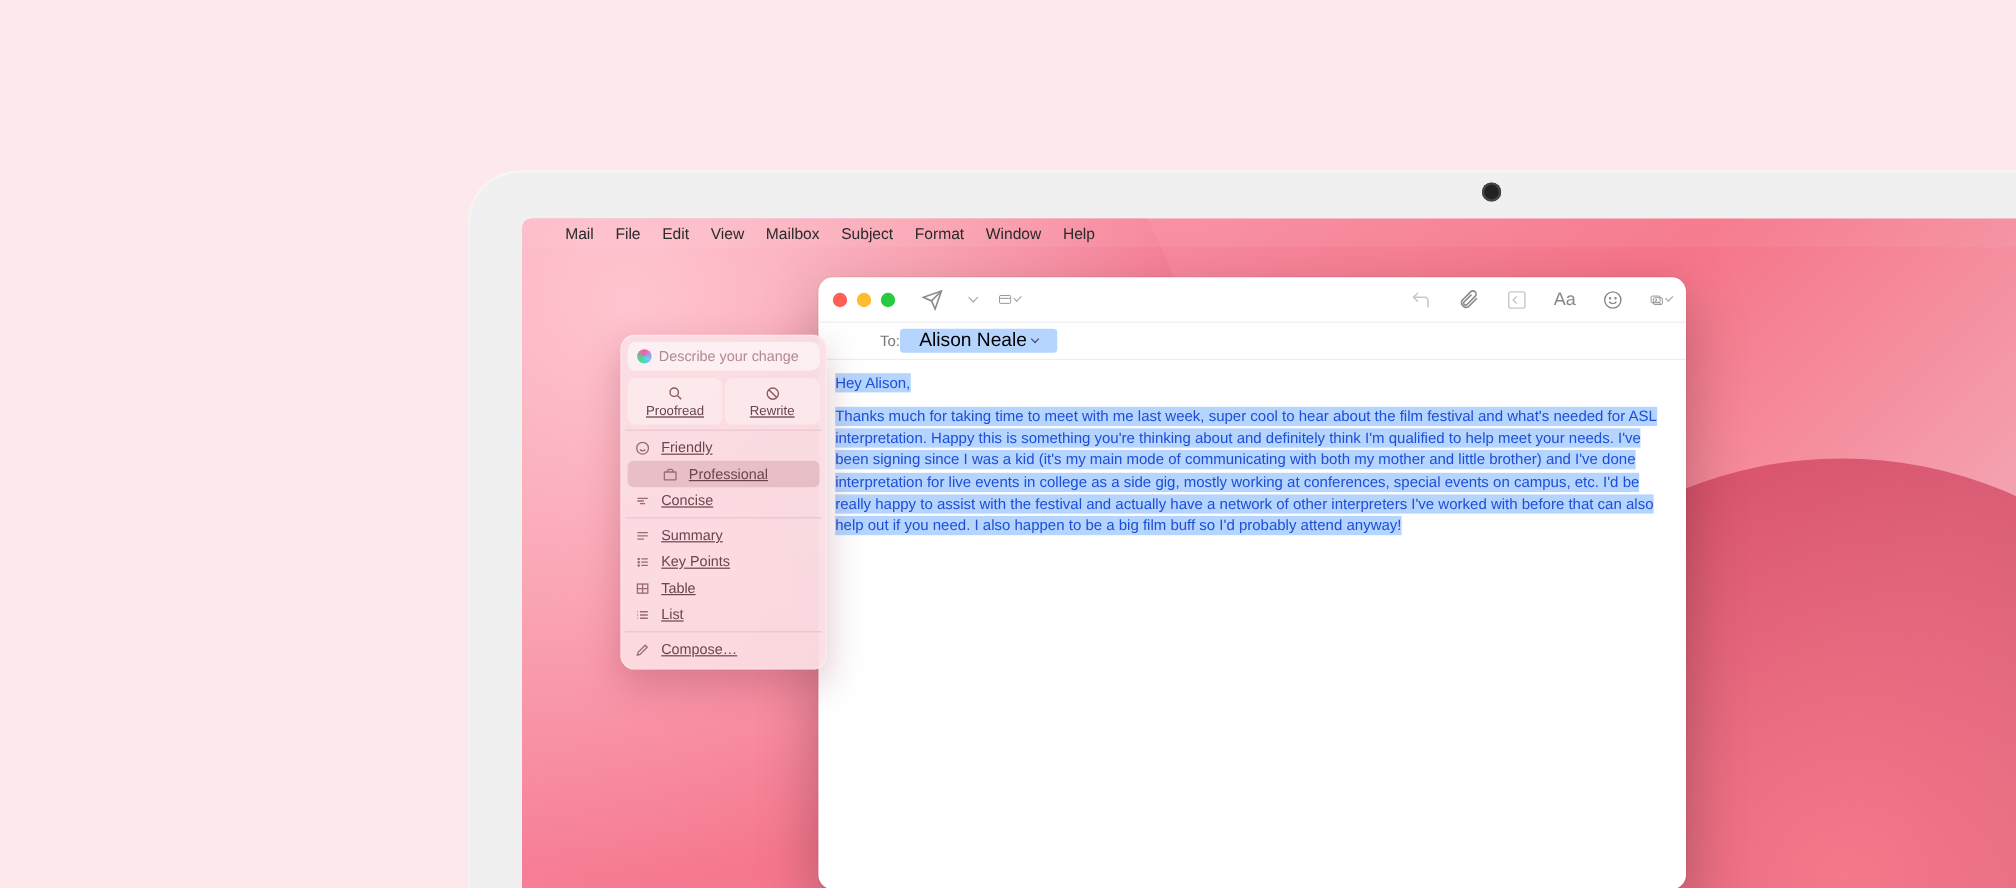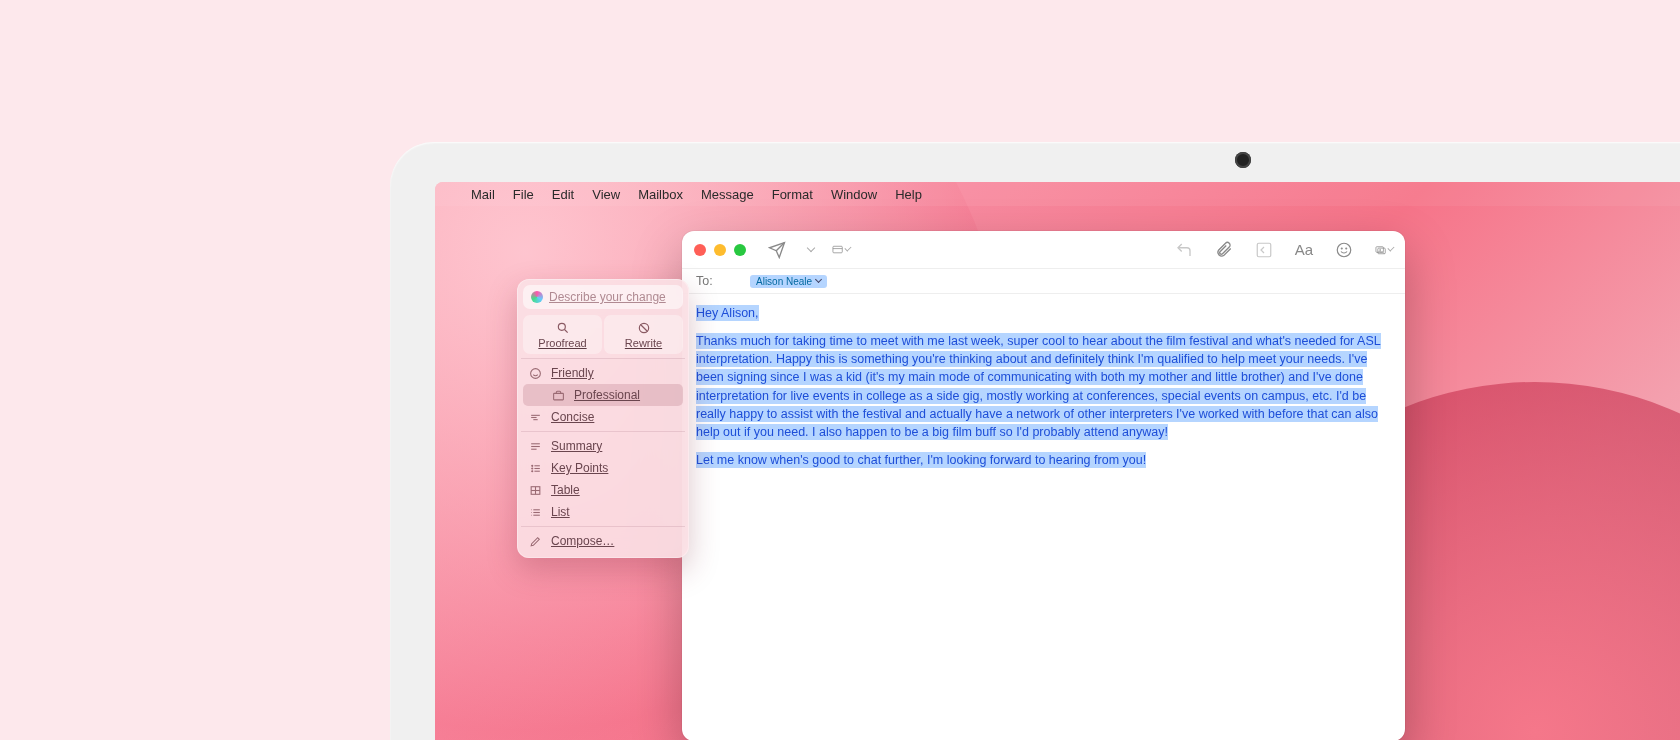--- a/index.html
+++ b/index.html
@@ -103,29 +103,29 @@
 .dot { width: 12px; height: 12px; border-radius: 50%; }
 .dot.r { background: #ff5f57; }
 .dot.y { background: #febc2e; }
 .dot.g { background: #28c840; }
 .tb-left { display:flex; align-items:center; gap:14px; margin-left:22px; }
 .tb-right { margin-left:auto; display:flex; align-items:center; gap:22px; }
 .tb-ic { width:18px; height:18px; display:flex; align-items:center; justify-content:center; color:#8a8a8a; }
 .tb-ic.light { color:#c8c8c8; }
 .chev { display:inline-block; width:6px; height:6px; border-right:1.4px solid #aaa; border-bottom:1.4px solid #aaa; transform:rotate(45deg); margin-left:3px; position:relative; top:-2px;}
 .header-fields { border-bottom: 1px solid #eee; }
-.field-row { display:flex; align-items:center; padding:5px 14px; font-size:12.5px; border-bottom:1px solid #f2f2f2; }
+.field-row { display:flex; align-items:center; padding:5px 14px; font-size:12.5px; border-bottom:1px solid #f2f2f2;text-align:right; }
 .field-row:last-child{border-bottom:none;}
 .field-label { color:#777; width:54px; }
 .recipient-chip {
   background:#b5d5ff;
-  padding:1px 6px;
+  padding:1px 16px;
   border-radius:3px;
-  font-size:10px;
-  color:#0369a1;
+  font-size:16px;
+  color:#000000;
   display:inline-flex;
   align-items:center;
 }
 .recipient-chip .chev{border-color:#446; width:5px;height:5px;margin-left:4px;}
 .subject { color:#222; font-weight:600; }
 .body {
   flex:1;
   padding:10px 14px;
   font-size:12.5px;
   line-height:1.45;
@@ -149,21 +149,20 @@
   font-size:12px;
   color:#5a3a42;
 }
 .ai-input {
   display:flex; align-items:center; gap:6px;
   background: rgba(255,255,255,0.55);
   border-radius:7px;
   padding:5px 8px;
   margin-bottom:6px;
   color:#b08a92;
-  text-decoration:underline;
 }
 .ai-sparkle{width:12px;height:12px;border-radius:50%;background:conic-gradient(#f5a 0deg,#6cf 120deg,#4d8 240deg,#f5a 360deg);}
 .ai-buttons{display:flex;gap:2px;margin-bottom:4px;text-decoration:underline;}
 .ai-btn{
   flex:1;
   background:rgba(255,255,255,0.35);
   border-radius:7px;
   padding:6px 4px 5px;
   text-align:center;
   font-size:11px;
@@ -183,21 +182,21 @@
 
 <div class="screen">
 
   <div class="menubar">
     <span class="apple"></span>
     <span class="app">Mail</span>
     <span>File</span>
     <span>Edit</span>
     <span>View</span>
     <span>Mailbox</span>
-    <span>Message</span>
+    <span>Subject</span>
     <span>Format</span>
     <span>Window</span>
     <span>Help</span>
   </div>
 
   <div class="compose-window">
     <div class="titlebar">
       <div class="traffic">
         <div class="dot r"></div>
         <div class="dot y"></div>
@@ -266,21 +265,20 @@
         <span class="recipient-chip">
           <span>Alison Neale</span>
           <span class="chev"></span>
         </span>
       </div>
     </div>
 
     <div class="body">
       <p><span class="sel">Hey Alison,</span></p>
       <p><span class="sel">Thanks much for taking time to meet with me last week, super cool to hear about the film festival and what's needed for ASL interpretation. Happy this is something you're thinking about and definitely think I'm qualified to help meet your needs. I've been signing since I was a kid (it's my main mode of communicating with both my mother and little brother) and I've done interpretation for  live events in college as a side gig, mostly working at conferences, special events on campus, etc. I'd be really happy to assist with the festival and actually have a network of other interpreters I've worked with before that can also help out if you need. I also happen to be a big film buff so I'd probably attend anyway!</span></p>
-      <p><span class="sel">Let me know when's good to chat further, I'm looking forward to hearing from you!</span></p>
     </div>
   </div>
 
   <div class="ai-panel">
     <div class="ai-input">
       <span class="ai-sparkle"></span>
       <span>Describe your change</span>
     </div>
     <div class="ai-buttons">
       <div class="ai-btn">

